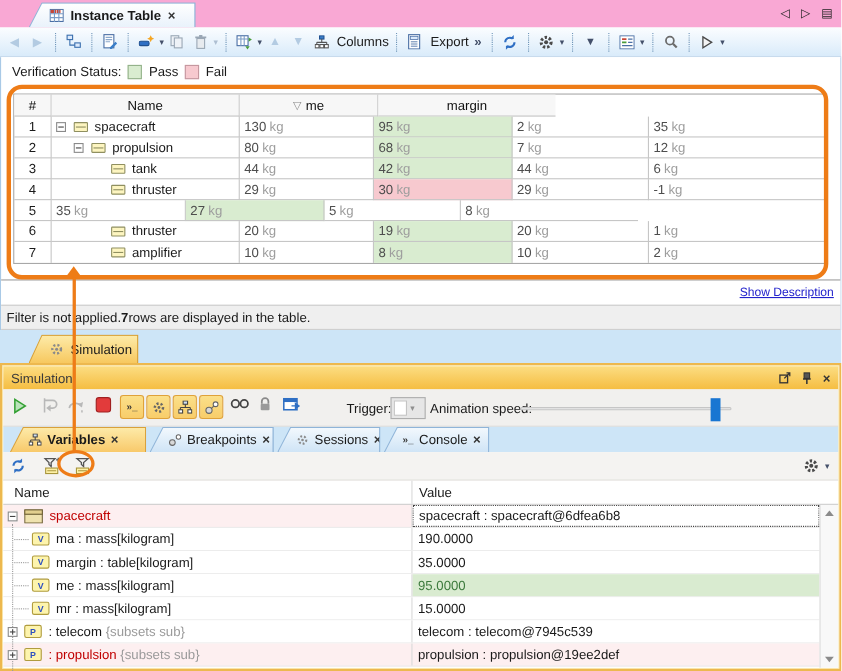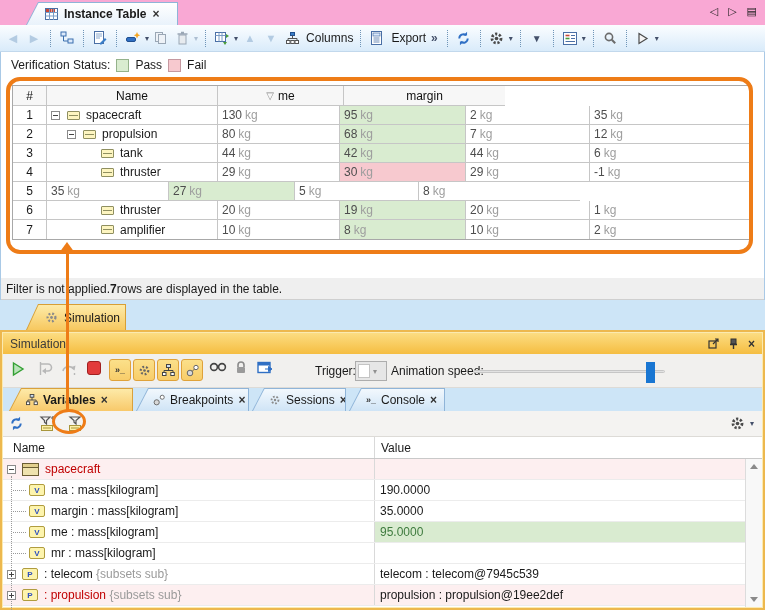--- a/index.html
+++ b/index.html
@@ -298,20 +298,23 @@
 
   <div class="doc-content">
     <div class="legend">
       <span class="cap">Verification Status:</span>
       <span class="sw pass"></span>
       <span>Pass</span>
       <span class="sw fail"></span>
       <span>Fail</span>
     </div>
 
+    <div class="desc-row">
+      <span class="desc-link">Show Description</span>
+    </div>
     <div class="status-row">
       <span>Filter is not applied. </span>
         <b>7</b>
         <span> rows are displayed in the table.</span>
     </div>
   </div>
 
   <div class="itable">
     <div class="trow hdr">
       <div class="cell c-num">#</div>
@@ -697,55 +700,57 @@
           <div class="vname">
               <span class="vexp"></span>
             <span style="margin-right:6px">
               <svg width="17" height="13" viewBox="0 0 17 13">
                   <rect x="0.5" y="0.5" width="16" height="12" fill="#efe2ae" stroke="#6b5d33"></rect>
                   <rect x="0.5" y="0.5" width="16" height="4" fill="#e2cf8e" stroke="#6b5d33"></rect>
                 </svg>
             </span>
             <span class="red">spacecraft</span>
           </div>
+          <div class="vval sel">spacecraft : spacecraft@6dfea6b8</div>
         </div>
 
         <div class="vrow">
           <div class="vname">
               <i class="stub"></i>
               <span class="pv-ico">V</span>
               <span>ma : mass[kilogram]</span>
             </div>
           <div class="vval">190.0000</div>
         </div>
 
         <div class="vrow">
           <div class="vname">
               <i class="stub"></i>
               <span class="pv-ico">V</span>
-              <span>margin : mass[kilogram]</span>
+              <span>margin : table[kilogram]</span>
             </div>
           <div class="vval">35.0000</div>
         </div>
 
         <div class="vrow">
           <div class="vname">
               <i class="stub"></i>
               <span class="pv-ico">V</span>
               <span>me : mass[kilogram]</span>
             </div>
           <div class="vval green">95.0000</div>
         </div>
 
         <div class="vrow">
           <div class="vname">
               <i class="stub"></i>
               <span class="pv-ico">V</span>
               <span>mr : mass[kilogram]</span>
             </div>
+          <div class="vval">15.0000</div>
         </div>
 
         <div class="vrow">
           <div class="vname"><span class="vexp plus"></span><span class="pv-ico">P</span><span>: telecom</span>&nbsp;<span class="gray">{subsets sub}</span></div>
           <div class="vval">telecom : telecom@7945c539</div>
         </div>
 
         <div class="vrow hl">
           <div class="vname"><span class="vexp plus"></span><span class="pv-ico">P</span><span class="red">: propulsion</span>&nbsp;<span class="gray">{subsets sub}</span></div>
           <div class="vval">propulsion : propulsion@19ee2def</div>

